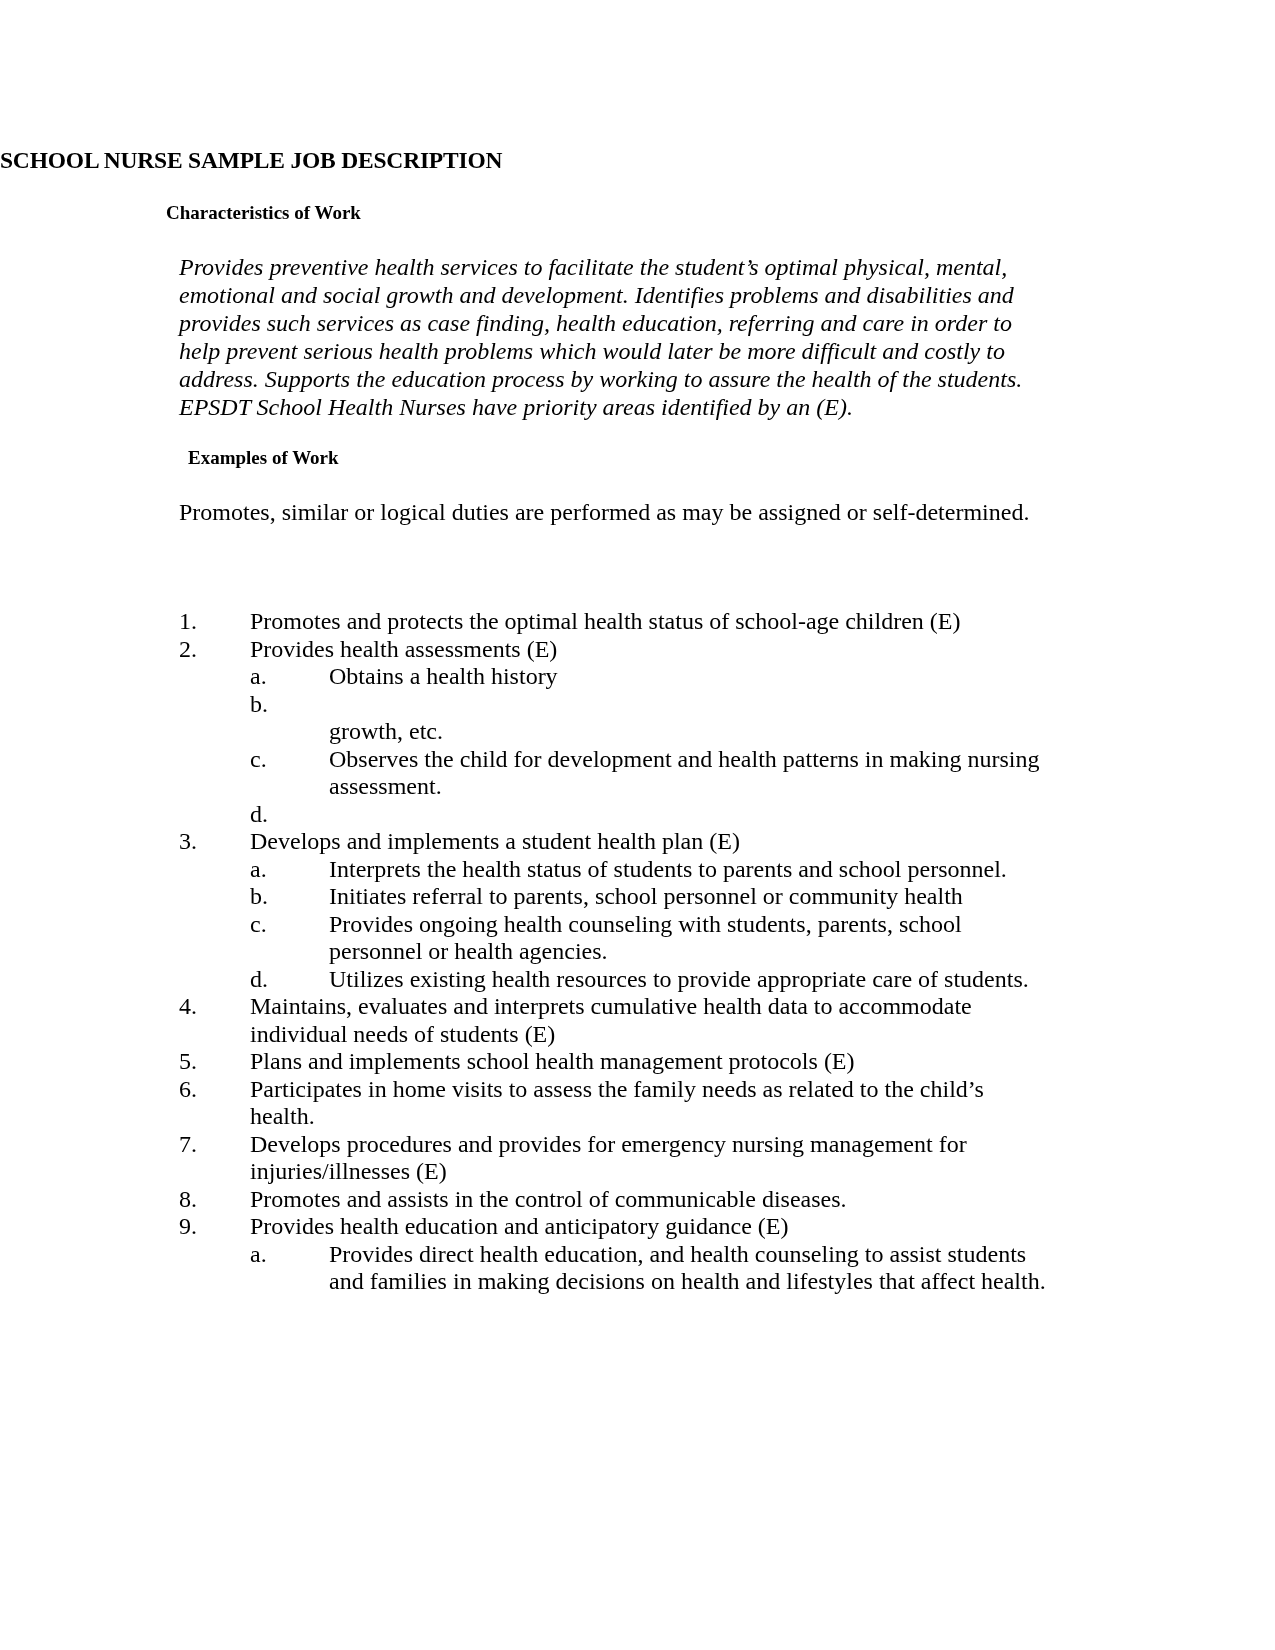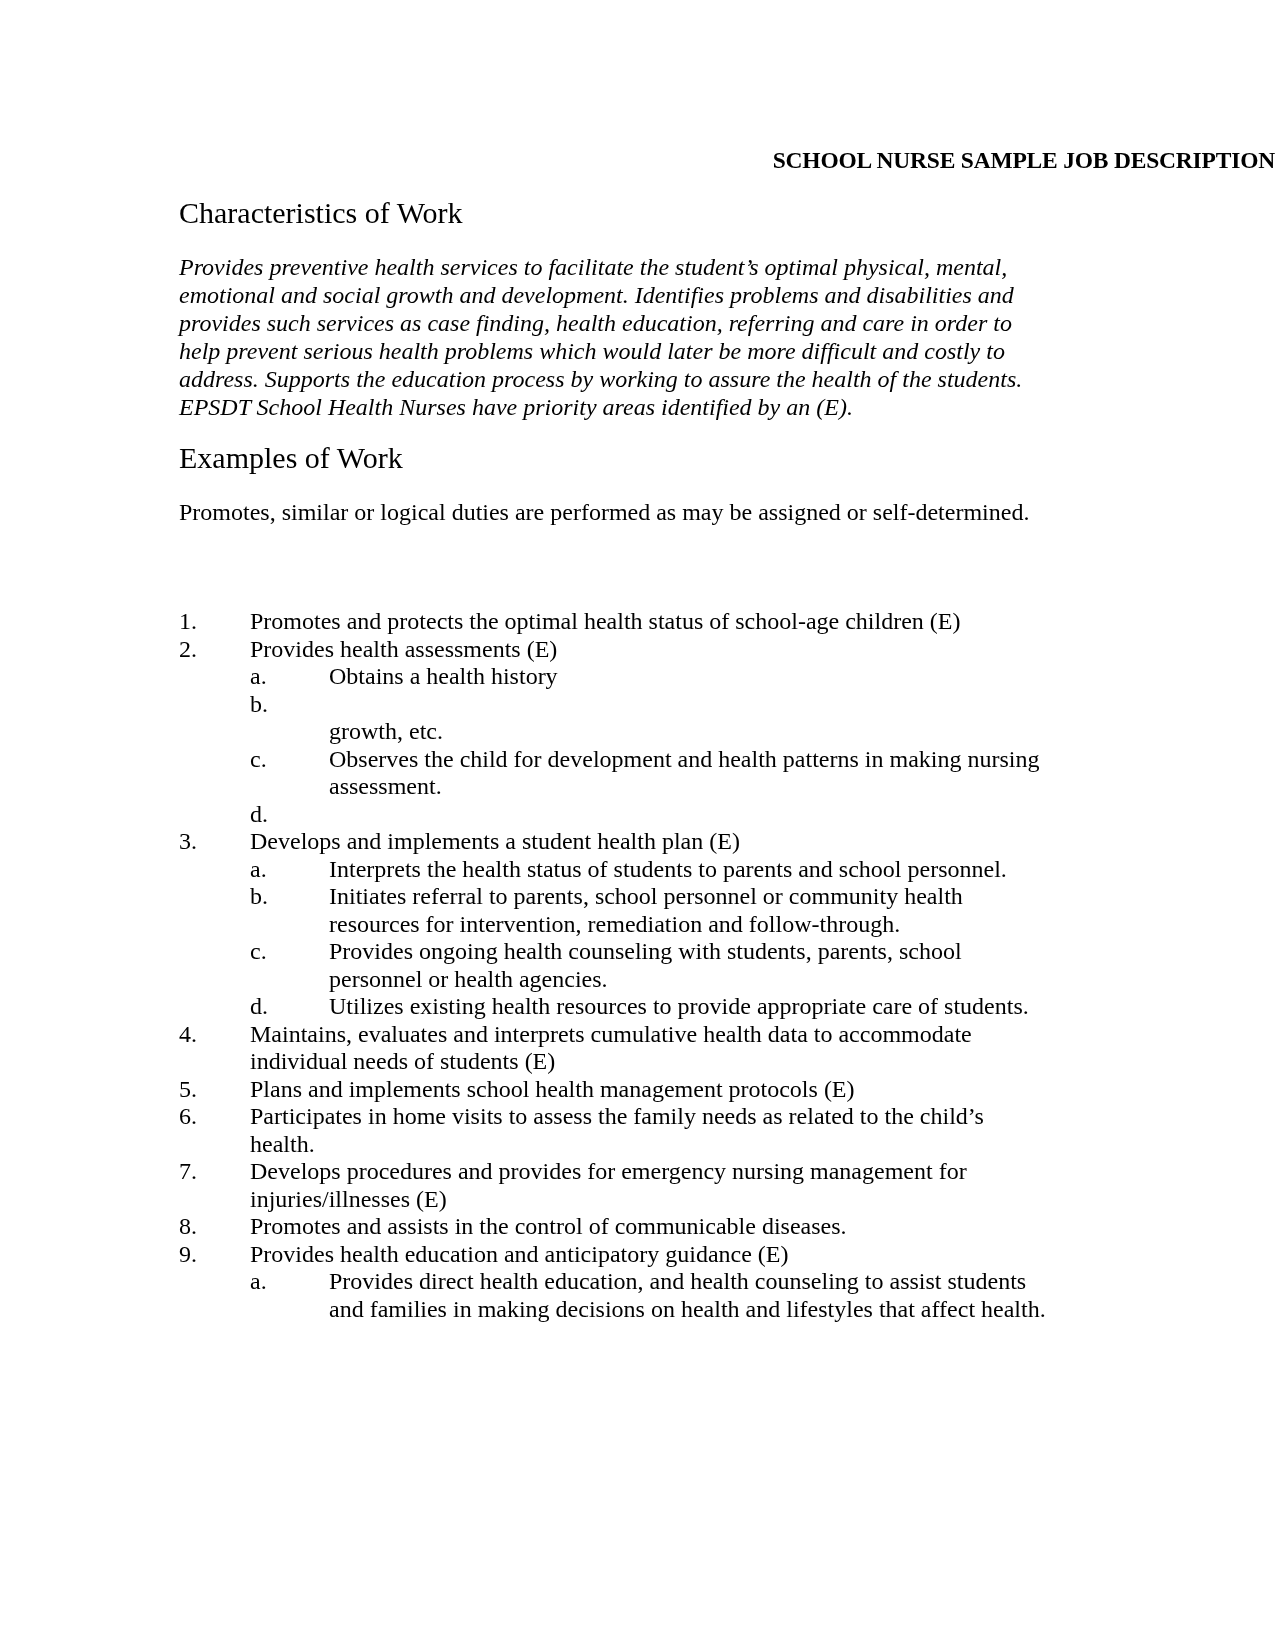--- a/index.html
+++ b/index.html
@@ -5,24 +5,24 @@
     html, body { margin: 0; padding: 0; background: #ffffff; }
     body { width: 1275px; height: 1650px; position: relative; overflow: hidden; }
     .page {
       position: absolute; left: 0; top: 0; width: 1275px; height: 1650px;
       background: #ffffff; color: #000000;
       font-family: "Liberation Serif", "DejaVu Serif", serif;
       font-size: 24px; line-height: 28px;
     }
     .title {
       position: absolute; top: 146px; left: 0; width: 1275px;
-      text-align: right; font-weight: bold; font-size: 23.5px; letter-spacing: -0.2px;
+      text-align: left; font-weight: bold; font-size: 23.5px; letter-spacing: -0.2px;
     }
     .heading {
-      position: absolute; left: 179px; font-weight: normal; font-size: 30px;
+      position: absolute; left: 166px; font-weight: bold; font-size: 19px;
     }
     .para {
       position: absolute; left: 179px; width: 880px;
     }
     .para .line { display: block; white-space: nowrap; }
     .list { position: absolute; left: 179px; top: 607px; width: 900px; }
     .row { position: relative; height: 27.5px; white-space: nowrap; }
     .num { position: absolute; left: 0; }
     .txt { position: absolute; left: 71px; }
     .sub-letter { position: absolute; left: 71px; }
@@ -38,21 +38,21 @@
 
   <div class="para" style="top:253px;font-style:italic;">
     <span class="line">Provides preventive health services to facilitate the student’s optimal physical, mental,</span>
     <span class="line">emotional and social growth and development.  Identifies problems and disabilities and</span>
     <span class="line">provides such services as case finding, health education, referring and care in order to</span>
     <span class="line">help prevent serious health problems which would later be more difficult and costly to</span>
     <span class="line">address. Supports the education process by working to assure the health of the students.</span>
     <span class="line">EPSDT School Health Nurses have priority areas identified by an (E).</span>
   </div>
 
-  <div class="heading" style="top:444px;">Examples of Work</div>
+  <div class="heading" style="top:444px;margin-left:22px;">Examples of Work</div>
 
   <div class="para" style="top:498px;">
     <span class="line">Promotes, similar or logical duties are performed as may be assigned or self-determined.</span>
   </div>
 
   <div class="list" id="work-list">
       <div class="row">
         <span class="num">1.</span>
         <span class="txt">Promotes and protects the optimal health status of school-age children (E)</span>
       </div>
@@ -84,23 +84,20 @@
         <span class="num">3.</span>
         <span class="txt">Develops and implements a student health plan (E)</span>
       </div>
       <div class="row">
         <span class="sub-letter">a.</span>
         <span class="sub-txt">Interprets the health status of students to parents and school personnel.</span>
       </div>
       <div class="row">
         <span class="sub-letter">b.</span>
         <span class="sub-txt">Initiates referral to parents, school personnel or community health</span>
-      </div>
-      <div class="row">
-        <span class="sub-txt">resources for intervention, remediation and follow-through.</span>
       </div>
       <div class="row">
         <span class="sub-letter">c.</span>
         <span class="sub-txt">Provides ongoing health counseling with students, parents, school</span>
       </div>
       <div class="row">
         <span class="sub-txt">personnel or health agencies.</span>
       </div>
       <div class="row">
         <span class="sub-letter">d.</span>

